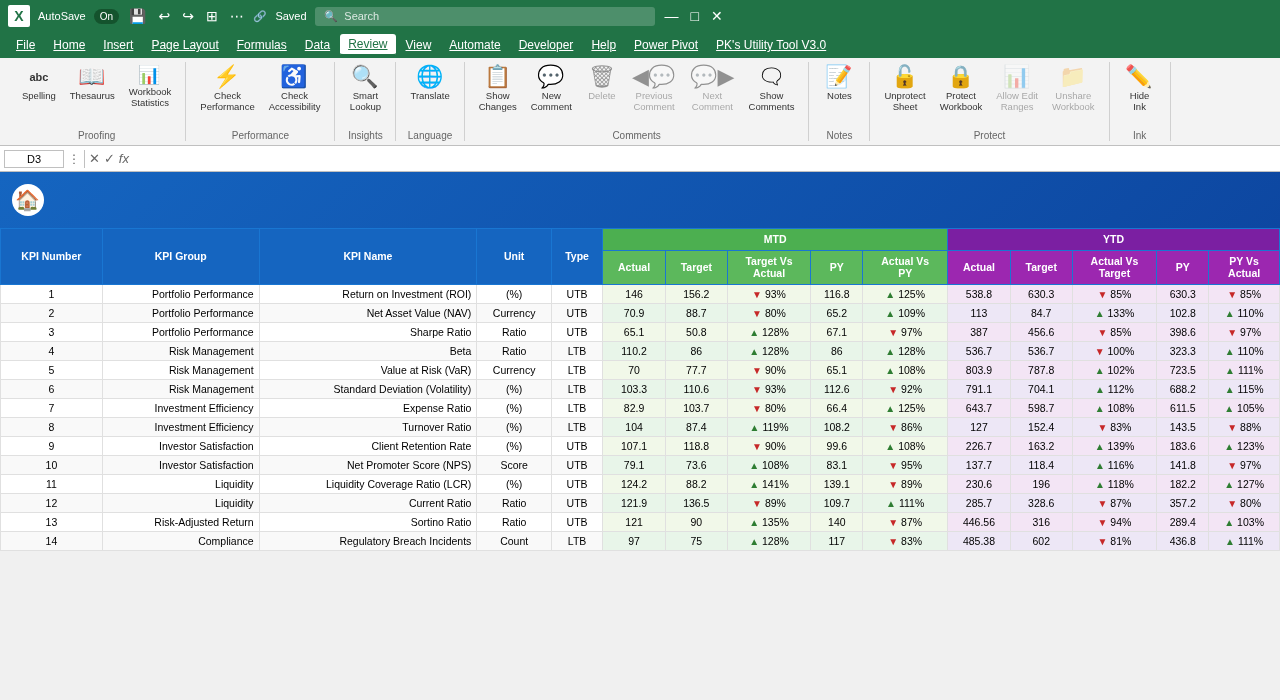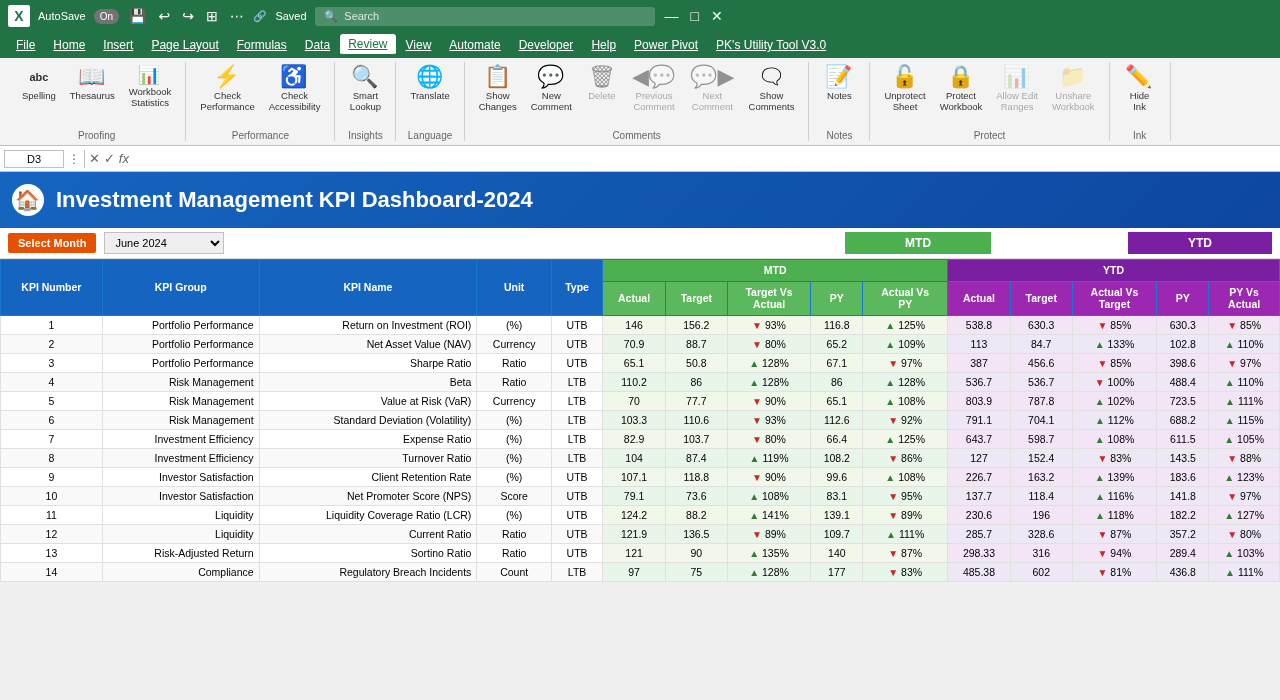--- a/index.html
+++ b/index.html
@@ -1,21 +1,21 @@
 <!DOCTYPE html>
 <html><head>
   <meta charset="utf-8">
   <style>
     * { margin: 0; padding: 0; box-sizing: border-box; }
     body { font-family: 'Segoe UI', Arial, sans-serif; font-size: 11px; background: #f0f0f0; width: 1280px; height: 700px; overflow: hidden; }
 
     
     .title-bar { display: flex; align-items: center; background: #217346; color: white; height: 32px; padding: 0 8px; gap: 8px; }
     .title-bar .excel-icon { width: 22px; height: 22px; background: white; color: #217346; font-weight: bold; font-size: 14px; display: flex; align-items: center; justify-content: center; border-radius: 2px; }
-    .toggle-on { background: #737373; border-radius: 10px; padding: 2px 6px; font-size: 10px; }
+    .toggle-on { background: #14532d; border-radius: 10px; padding: 2px 6px; font-size: 10px; }
     .tb-icon { color: white; font-size: 14px; cursor: pointer; padding: 2px; }
     .title-center { flex: 1; text-align: center; font-size: 12px; }
     .search-bar { background: rgba(255,255,255,0.2); border-radius: 3px; padding: 3px 10px; display: flex; align-items: center; gap: 6px; width: 340px; }
     .search-bar input { background: transparent; border: none; outline: none; color: white; font-size: 11px; width: 280px; }
     .search-bar input::placeholder { color: rgba(255,255,255,0.8); }
 
     
     .menu-bar { background: #217346; color: white; height: 26px; display: flex; align-items: center; padding: 0 8px; gap: 2px; }
     .menu-item { padding: 3px 8px; cursor: pointer; border-radius: 3px; font-size: 12px; text-decoration: underline; }
     .menu-item.active { background: white; color: #217346; border-bottom: 2px solid #217346; }
@@ -233,33 +233,22 @@
   <span style="font-size:13px;color:#666;">✕</span>
   <span style="font-size:13px;color:#666;">✓</span>
   <span style="font-size:13px;color:#666; font-style:italic;">fx</span>
   <input class="formula-input" type="text" style="">
 </div>
 
 <div class="spreadsheet">
 
   <div class="dashboard-header">
     <div class="home-icon">🏠</div>
-    <span>Investment Management KPI Dashboard-2024</span>
-  </div>
-
-  <div style="display:flex; align-items:center; background:white; border-bottom:1px solid #ddd; padding:4px 8px; gap:8px;">
-    <span class="select-month-label">Select Month</span>
-    <select class="month-select">
-      <option>June 2024</option>
-    </select>
-    <div style="flex:1;"></div>
-    <div style="background:#4caf50; color:white; text-align:center; padding:4px 60px; font-size:12px; font-weight:bold;">MTD</div>
-    <div style="flex:0.2;"></div>
-    <div style="background:#7b1fa2; color:white; text-align:center; padding:4px 60px; font-size:12px; font-weight:bold;">YTD</div>
-  </div>
+  </div>
+
 
   <div class="table-container">
     <table class="kpi-table">
       <thead>
         <tr>
           <th rowspan="2">KPI Number</th>
           <th rowspan="2">KPI Group</th>
           <th rowspan="2">KPI Name</th>
           <th rowspan="2">Unit</th>
           <th rowspan="2">Type</th>
@@ -338,21 +327,21 @@
       <td>Ratio</td>
       <td>LTB</td>
       <td class="mtd-td" style="background:#e8f5e9">110.2</td>
       <td class="mtd-td" style="background:#e8f5e9">86</td>
       <td class="mtd-td" style="background:#e8f5e9"><span class="arrow-up">▲</span> 128%</td>
       <td class="mtd-td" style="background:#e8f5e9">86</td>
       <td class="mtd-td" style="background:#e8f5e9"><span class="arrow-up">▲</span> 128%</td>
       <td class="ytd-td" style="background:#ede7f6">536.7</td>
       <td class="ytd-td" style="background:#ede7f6">536.7</td>
       <td class="ytd-td" style="background:#ede7f6"><span class="arrow-down">▼</span> 100%</td>
-      <td class="ytd-td" style="background:#ede7f6">488.4</td>
+      <td class="ytd-td" style="background:#ede7f6">323.3</td>
       <td class="ytd-td" style="background:#ede7f6"><span class="arrow-up">▲</span> 110%</td>
     </tr>
           <tr>
       <td>5</td>
       <td class="left">Risk Management</td>
       <td class="left">Value at Risk (VaR)</td>
       <td>Currency</td>
       <td>LTB</td>
       <td class="mtd-td" style="background:#f1f8e9">70</td>
       <td class="mtd-td" style="background:#f1f8e9">77.7</td>
@@ -488,36 +477,36 @@
       <td>13</td>
       <td class="left">Risk-Adjusted Return</td>
       <td class="left">Sortino Ratio</td>
       <td>Ratio</td>
       <td>UTB</td>
       <td class="mtd-td" style="background:#f1f8e9">121</td>
       <td class="mtd-td" style="background:#f1f8e9">90</td>
       <td class="mtd-td" style="background:#f1f8e9"><span class="arrow-up">▲</span> 135%</td>
       <td class="mtd-td" style="background:#f1f8e9">140</td>
       <td class="mtd-td" style="background:#f1f8e9"><span class="arrow-down">▼</span> 87%</td>
-      <td class="ytd-td" style="background:#f3e5f5">298.33</td>
+      <td class="ytd-td" style="background:#f3e5f5">446.56</td>
       <td class="ytd-td" style="background:#f3e5f5">316</td>
       <td class="ytd-td" style="background:#f3e5f5"><span class="arrow-down">▼</span> 94%</td>
       <td class="ytd-td" style="background:#f3e5f5">289.4</td>
       <td class="ytd-td" style="background:#f3e5f5"><span class="arrow-up">▲</span> 103%</td>
     </tr>
           <tr>
       <td>14</td>
       <td class="left">Compliance</td>
       <td class="left">Regulatory Breach Incidents</td>
       <td>Count</td>
       <td>LTB</td>
       <td class="mtd-td" style="background:#e8f5e9">97</td>
       <td class="mtd-td" style="background:#e8f5e9">75</td>
       <td class="mtd-td" style="background:#e8f5e9"><span class="arrow-up">▲</span> 128%</td>
-      <td class="mtd-td" style="background:#e8f5e9">177</td>
+      <td class="mtd-td" style="background:#e8f5e9">117</td>
       <td class="mtd-td" style="background:#e8f5e9"><span class="arrow-down">▼</span> 83%</td>
       <td class="ytd-td" style="background:#ede7f6">485.38</td>
       <td class="ytd-td" style="background:#ede7f6">602</td>
       <td class="ytd-td" style="background:#ede7f6"><span class="arrow-down">▼</span> 81%</td>
       <td class="ytd-td" style="background:#ede7f6">436.8</td>
       <td class="ytd-td" style="background:#ede7f6"><span class="arrow-up">▲</span> 111%</td>
     </tr>
         </tbody>
     </table>
   </div>

